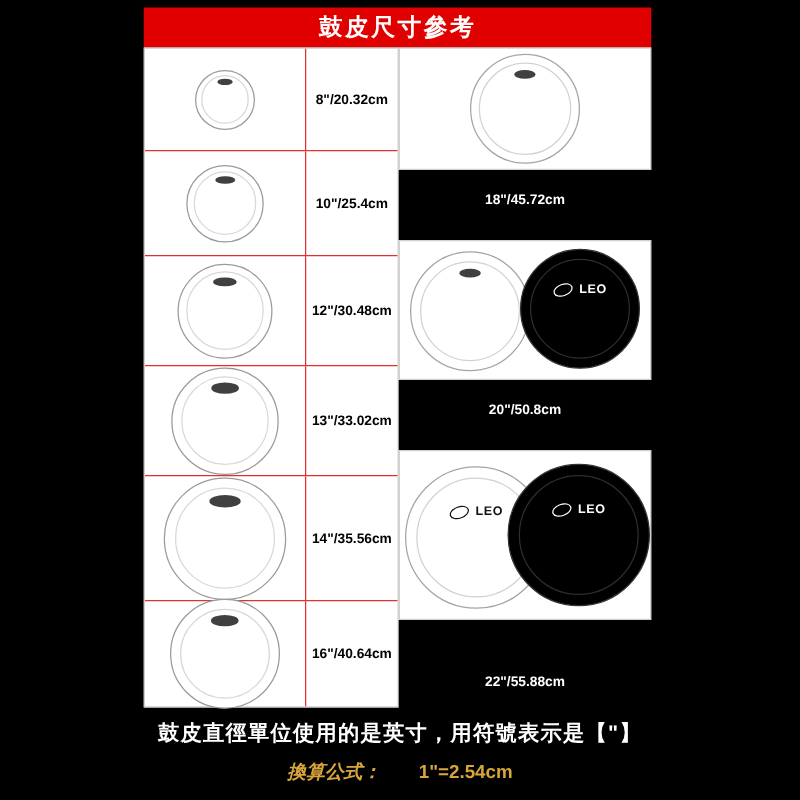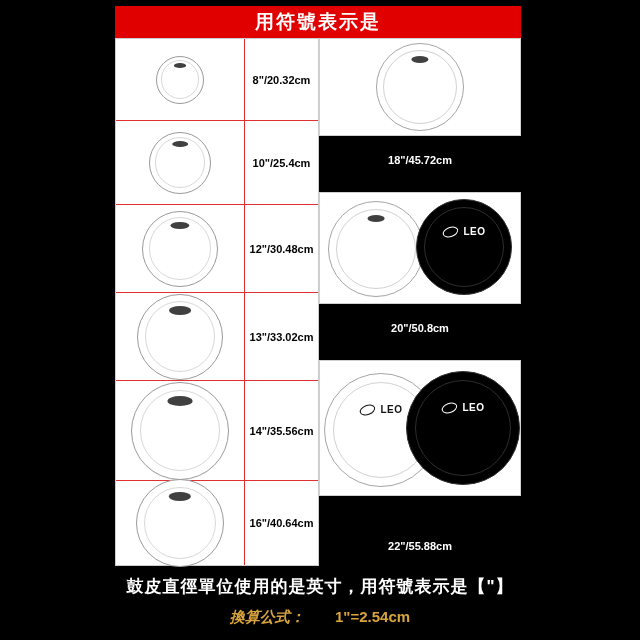--- a/index.html
+++ b/index.html
@@ -201,21 +201,21 @@
   }
   #footer-line2 .fl-label { color: #d8a43c; font-style: italic; }
   #footer-line2 .fl-value { color: #d8a43c; margin-left: 26px; }
 </style>
 </head>
 <body>
 
 <div id="page">
 
   <div id="title-bar">
-    <span class="title-text">用符號表示是</span>
+    <span class="title-text">鼓皮尺寸參考</span>
   </div>
 
   <div id="left-table">
 
     <div class="lrow" style="height:82px;">
       <div class="drawing">
         <div class="head" style="width:46px;height:46px;">
           <div class="hoop"></div>
           <div class="logo-dot"></div>
         </div>

